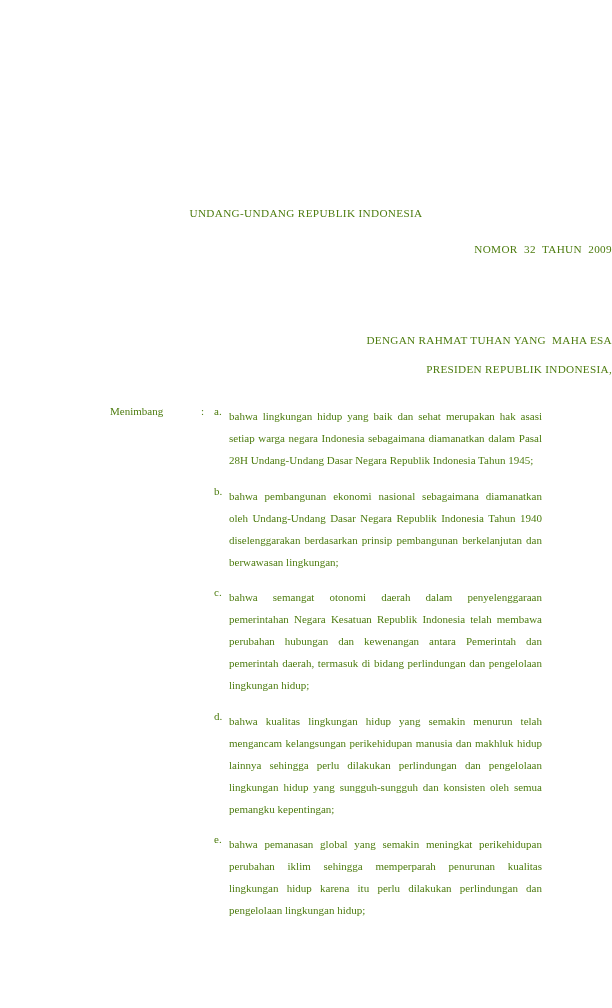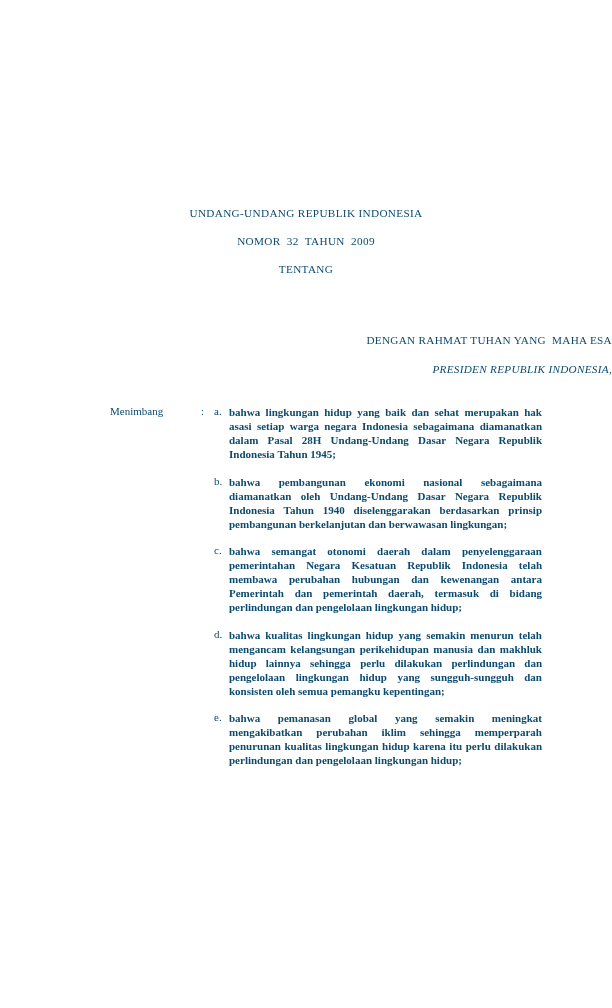--- a/index.html
+++ b/index.html
@@ -8,54 +8,54 @@
     background: #ffffff;
   }
   .page {
     position: relative;
     width: 612px;
     height: 1008px;
     background: #ffffff;
     margin: 0 auto;
     overflow: hidden;
     font-family: "Liberation Serif", "DejaVu Serif", serif;
-    color: #0c4a6e;
+    color: #4d7c0f;
   }
 
   
   .title-block {
     position: absolute;
     left: 0;
     top: 206px;
     width: 612px;
     text-align: center;
   }
   .title-line {
     font-size: 11.2px;
     letter-spacing: 0.35px;
     line-height: 14px;
     white-space: pre;
   }
-  .title-line.gap-1 { margin-top: 14px; }
+  .title-line.gap-1 { margin-top: 22px; text-align: right; }
 
   
   .preamble-block {
     position: absolute;
     left: 0;
     top: 333px;
     width: 612px;
     text-align: right;
   }
   .preamble-line {
     font-size: 11.2px;
     letter-spacing: 0.3px;
     line-height: 14px;
     white-space: pre;
   }
-  .preamble-line.gap-1 { margin-top: 15px; font-style: italic; }
+  .preamble-line.gap-1 { margin-top: 15px; }
 
   
   .considerans {
     position: absolute;
     left: 110px;
     top: 405px;
     width: 432px;
   }
   .considerans-row {
     display: flex;
@@ -84,25 +84,24 @@
   .item + .item { margin-top: 13.5px; }
   .item-marker {
     width: 15px;
     flex: 0 0 15px;
     font-size: 11px;
     line-height: 13.5px;
   }
   .item-text {
     flex: 1 1 auto;
     font-size: 11px;
-    line-height: 14px;
+    line-height: 22px;
     text-align: justify;
     text-align-last: left;
     hyphens: none;
-    font-weight: bold;
   }
 
   
   .catchword {
     position: absolute;
     left: 0;
     top: 866px;
     width: 524px;
     text-align: right;
     font-size: 11px;
@@ -111,21 +110,20 @@
   }
 </style>
 </head>
 <body>
 
 <div class="page">
 
   <div class="title-block">
     <div class="title-line">UNDANG-UNDANG REPUBLIK INDONESIA</div>
     <div class="title-line gap-1">NOMOR  32  TAHUN  2009</div>
-    <div class="title-line gap-1">TENTANG</div>
   </div>
 
   <div class="preamble-block">
     <div class="preamble-line">DENGAN RAHMAT TUHAN YANG  MAHA ESA</div>
     <div class="preamble-line gap-1">PRESIDEN REPUBLIK INDONESIA,</div>
   </div>
 
   <div class="considerans">
     <div class="considerans-row">
 
@@ -150,21 +148,21 @@
           <div class="item-text">bahwa semangat otonomi daerah dalam penyelenggaraan pemerintahan Negara Kesatuan Republik Indonesia telah membawa perubahan hubungan dan kewenangan antara Pemerintah dan pemerintah daerah, termasuk di bidang perlindungan dan pengelolaan lingkungan hidup;</div>
         </div>
 
         <div class="item">
           <div class="item-marker">d.</div>
           <div class="item-text">bahwa kualitas lingkungan hidup yang semakin menurun telah mengancam kelangsungan perikehidupan manusia dan makhluk hidup lainnya sehingga perlu dilakukan perlindungan dan pengelolaan lingkungan hidup yang sungguh-sungguh dan konsisten oleh semua pemangku kepentingan;</div>
         </div>
 
         <div class="item">
           <div class="item-marker">e.</div>
-          <div class="item-text">bahwa pemanasan global yang semakin meningkat mengakibatkan perubahan iklim sehingga memperparah penurunan kualitas lingkungan hidup karena itu perlu dilakukan perlindungan dan pengelolaan lingkungan hidup;</div>
+          <div class="item-text">bahwa pemanasan global yang semakin meningkat perikehidupan perubahan iklim sehingga memperparah penurunan kualitas lingkungan hidup karena itu perlu dilakukan perlindungan dan pengelolaan lingkungan hidup;</div>
         </div>
 
       </div>
     </div>
   </div>
 
 
 </div>
 
 </body></html>

